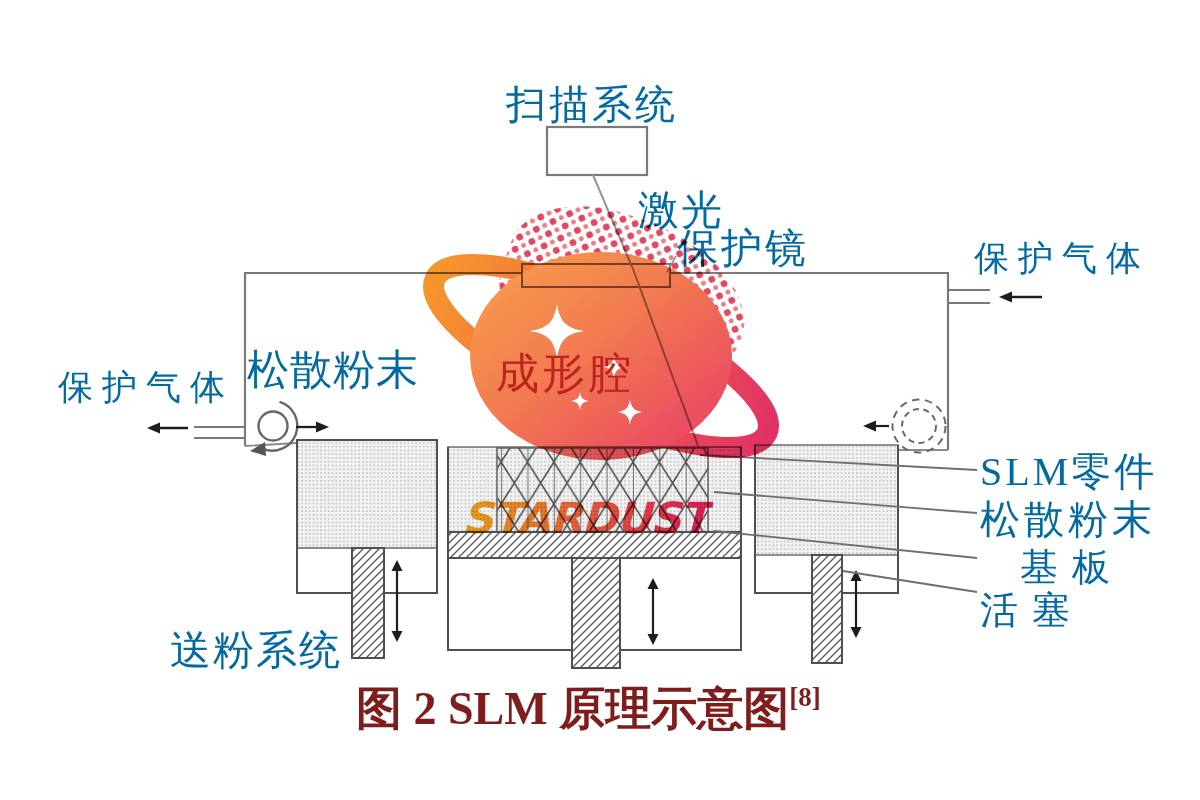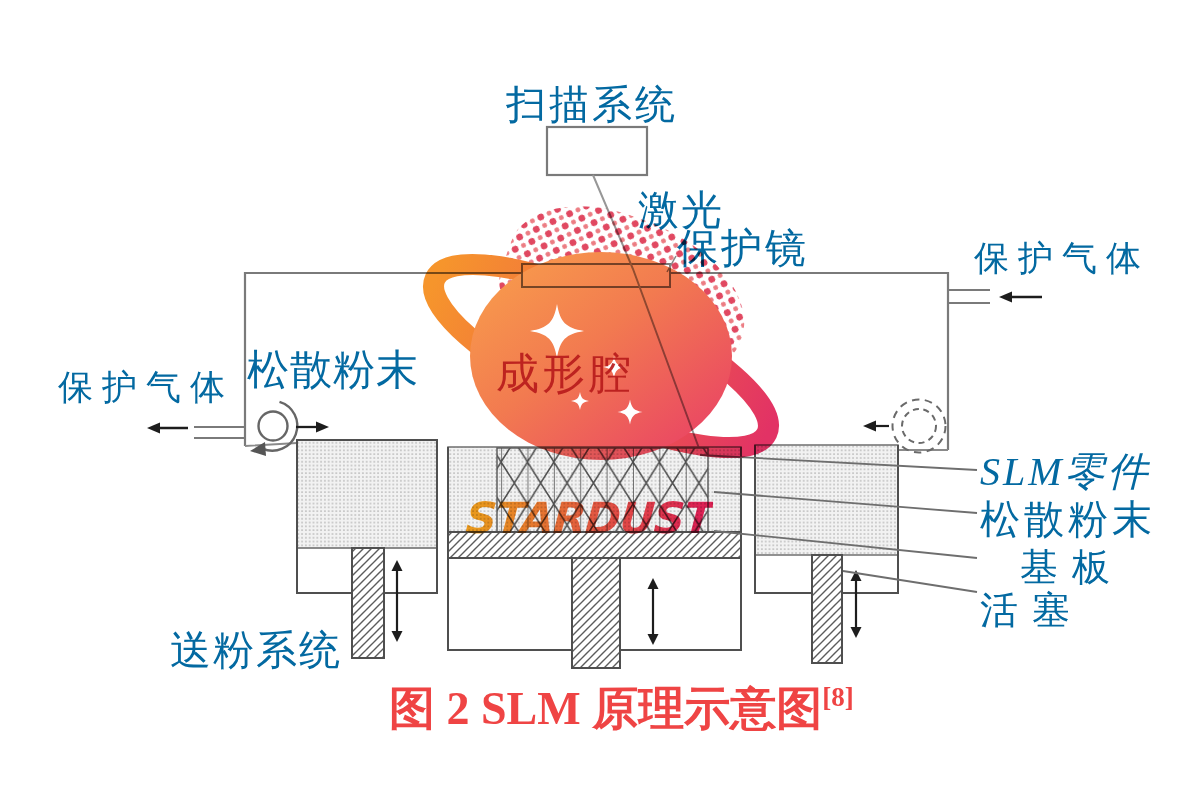--- a/index.html
+++ b/index.html
@@ -7,25 +7,25 @@
          font-family:"Liberation Serif","DejaVu Serif",serif;}
   .diagram{position:absolute;left:0;top:0;z-index:1;}
   .label{position:absolute;line-height:1;color:#0369a1;white-space:nowrap;z-index:2;}
   .lbl-scan{left:506px;top:85px;font-size:40px;letter-spacing:3px;}
   .lbl-laser{left:638px;top:190px;font-size:41px;letter-spacing:2px;}
   .lbl-lens{left:677px;top:228px;font-size:41px;letter-spacing:3px;text-align:center;}
   .lbl-gas-right{left:974px;top:241px;font-size:35px;letter-spacing:9px;}
   .lbl-gas-left{left:58px;top:370px;font-size:35px;letter-spacing:9px;}
   .lbl-spread{left:247px;top:349px;font-size:42px;letter-spacing:1px;}
   .lbl-feed{left:170px;top:630px;font-size:41px;letter-spacing:2px;text-align:right;}
-  .lbl-part{left:980px;top:452px;font-size:40px;letter-spacing:3px;font-style:italic;}
+  .lbl-part{left:980px;top:452px;font-size:40px;letter-spacing:3px;}
   .lbl-loose{left:980px;top:500px;font-size:40px;letter-spacing:4px;}
   .lbl-base{left:980px;top:548px;font-size:38px;letter-spacing:14px;margin-left:40px;}
   .lbl-piston{left:980px;top:591px;font-size:38px;letter-spacing:14px;}
-  .caption{left:356px;top:684px;font-size:46px;font-weight:bold;color:#ef4444;margin-left:33px;}
+  .caption{left:356px;top:684px;font-size:46px;font-weight:bold;color:#7f1d1d;}
   .caption .ref{font-size:27px;font-weight:bold;vertical-align:18px;letter-spacing:0;}
   
   .watermark{position:absolute;inset:0;z-index:3;mix-blend-mode:multiply;pointer-events:none;}
   .halftone{position:absolute;left:500px;top:218px;width:250px;height:152px;
      background-image:
        radial-gradient(circle, rgba(223,62,88,.95) 3.1px, rgba(223,62,88,0) 3.7px),
        radial-gradient(circle, rgba(231,92,100,.8) 2.1px, rgba(231,92,100,0) 2.6px);
      background-size:13px 13px,13px 13px;
      background-position:0 0,6.5px 6.5px;
      transform:rotate(20deg);

